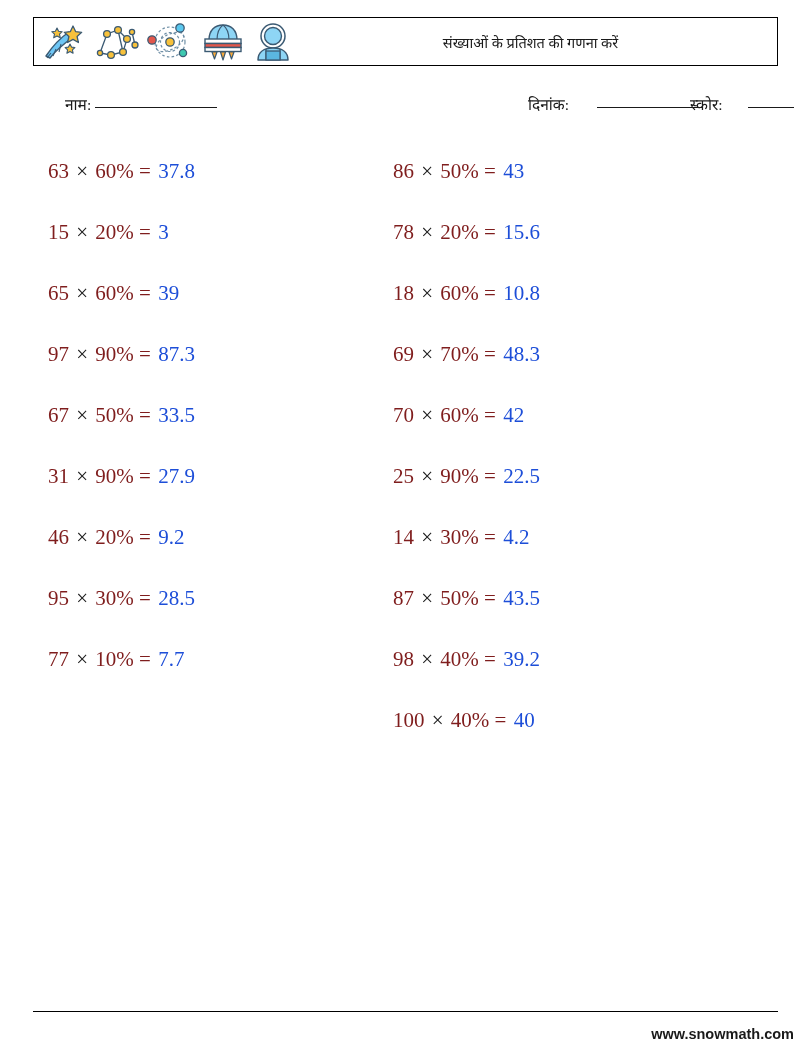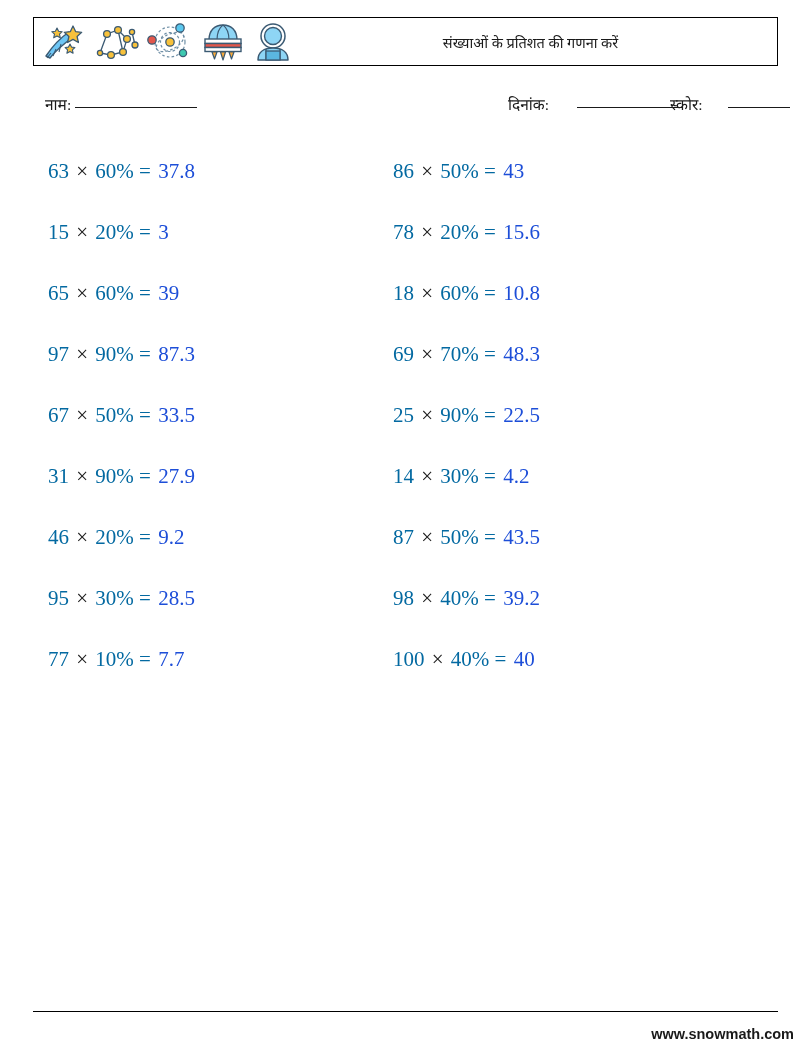--- a/index.html
+++ b/index.html
@@ -59,20 +59,21 @@
     top: 93px;
     width: 745px;
     height: 26px;
     font-size: 15.5px;
   }
   .meta-item {
     position: absolute;
     white-space: nowrap;
     display: flex;
     align-items: baseline;
+    margin-left: 20px;
   }
   .meta-label { margin-right: 4px; }
   .meta-rule {
     display: inline-block;
     border-bottom: 1.4px solid #1a1a1a;
     height: 0;
     position: relative;
     top: -2px;
   }
   .meta-name  { left: 12px;  top: 0; }
@@ -96,21 +97,21 @@
   .col-left  { left: 48px; }
   .col-right { left: 393px; }
 
   .problem {
     height: 61px;
     line-height: 61px;
     font-size: 21px;
     white-space: nowrap;
     color: #1a1a1a;
   }
-  .prob-expr { color: #0369a1; }
+  .prob-expr { color: #7f1d1d; }
   .prob-times { padding: 0 2px; }
   .prob-answer {
     color: #1d4ed8;
     padding-left: 2px;
   }
 
   
   .footer-rule {
     position: absolute;
     left: 33px;
@@ -239,20 +240,21 @@
       <div class="problem"><span class="prob-expr">31</span> <span class="prob-times">×</span> <span class="prob-expr">90%</span> <span class="prob-expr">=</span> <span class="prob-answer">27.9</span></div>
       <div class="problem"><span class="prob-expr">46</span> <span class="prob-times">×</span> <span class="prob-expr">20%</span> <span class="prob-expr">=</span> <span class="prob-answer">9.2</span></div>
       <div class="problem"><span class="prob-expr">95</span> <span class="prob-times">×</span> <span class="prob-expr">30%</span> <span class="prob-expr">=</span> <span class="prob-answer">28.5</span></div>
       <div class="problem"><span class="prob-expr">77</span> <span class="prob-times">×</span> <span class="prob-expr">10%</span> <span class="prob-expr">=</span> <span class="prob-answer">7.7</span></div>
     </div>
   <div class="prob-col col-right" id="col-right">
       <div class="problem"><span class="prob-expr">86</span> <span class="prob-times">×</span> <span class="prob-expr">50%</span> <span class="prob-expr">=</span> <span class="prob-answer">43</span></div>
       <div class="problem"><span class="prob-expr">78</span> <span class="prob-times">×</span> <span class="prob-expr">20%</span> <span class="prob-expr">=</span> <span class="prob-answer">15.6</span></div>
       <div class="problem"><span class="prob-expr">18</span> <span class="prob-times">×</span> <span class="prob-expr">60%</span> <span class="prob-expr">=</span> <span class="prob-answer">10.8</span></div>
       <div class="problem"><span class="prob-expr">69</span> <span class="prob-times">×</span> <span class="prob-expr">70%</span> <span class="prob-expr">=</span> <span class="prob-answer">48.3</span></div>
+      <div class="problem"><span class="prob-expr">70</span> <span class="prob-times">×</span> <span class="prob-expr">60%</span> <span class="prob-expr">=</span> <span class="prob-answer">42</span></div>
       <div class="problem"><span class="prob-expr">25</span> <span class="prob-times">×</span> <span class="prob-expr">90%</span> <span class="prob-expr">=</span> <span class="prob-answer">22.5</span></div>
       <div class="problem"><span class="prob-expr">14</span> <span class="prob-times">×</span> <span class="prob-expr">30%</span> <span class="prob-expr">=</span> <span class="prob-answer">4.2</span></div>
       <div class="problem"><span class="prob-expr">87</span> <span class="prob-times">×</span> <span class="prob-expr">50%</span> <span class="prob-expr">=</span> <span class="prob-answer">43.5</span></div>
       <div class="problem"><span class="prob-expr">98</span> <span class="prob-times">×</span> <span class="prob-expr">40%</span> <span class="prob-expr">=</span> <span class="prob-answer">39.2</span></div>
       <div class="problem"><span class="prob-expr">100</span> <span class="prob-times">×</span> <span class="prob-expr">40%</span> <span class="prob-expr">=</span> <span class="prob-answer">40</span></div>
     </div>
 </div>
 
 <div class="footer-rule"></div>
 <div class="footer-text">www.snowmath.com</div>

